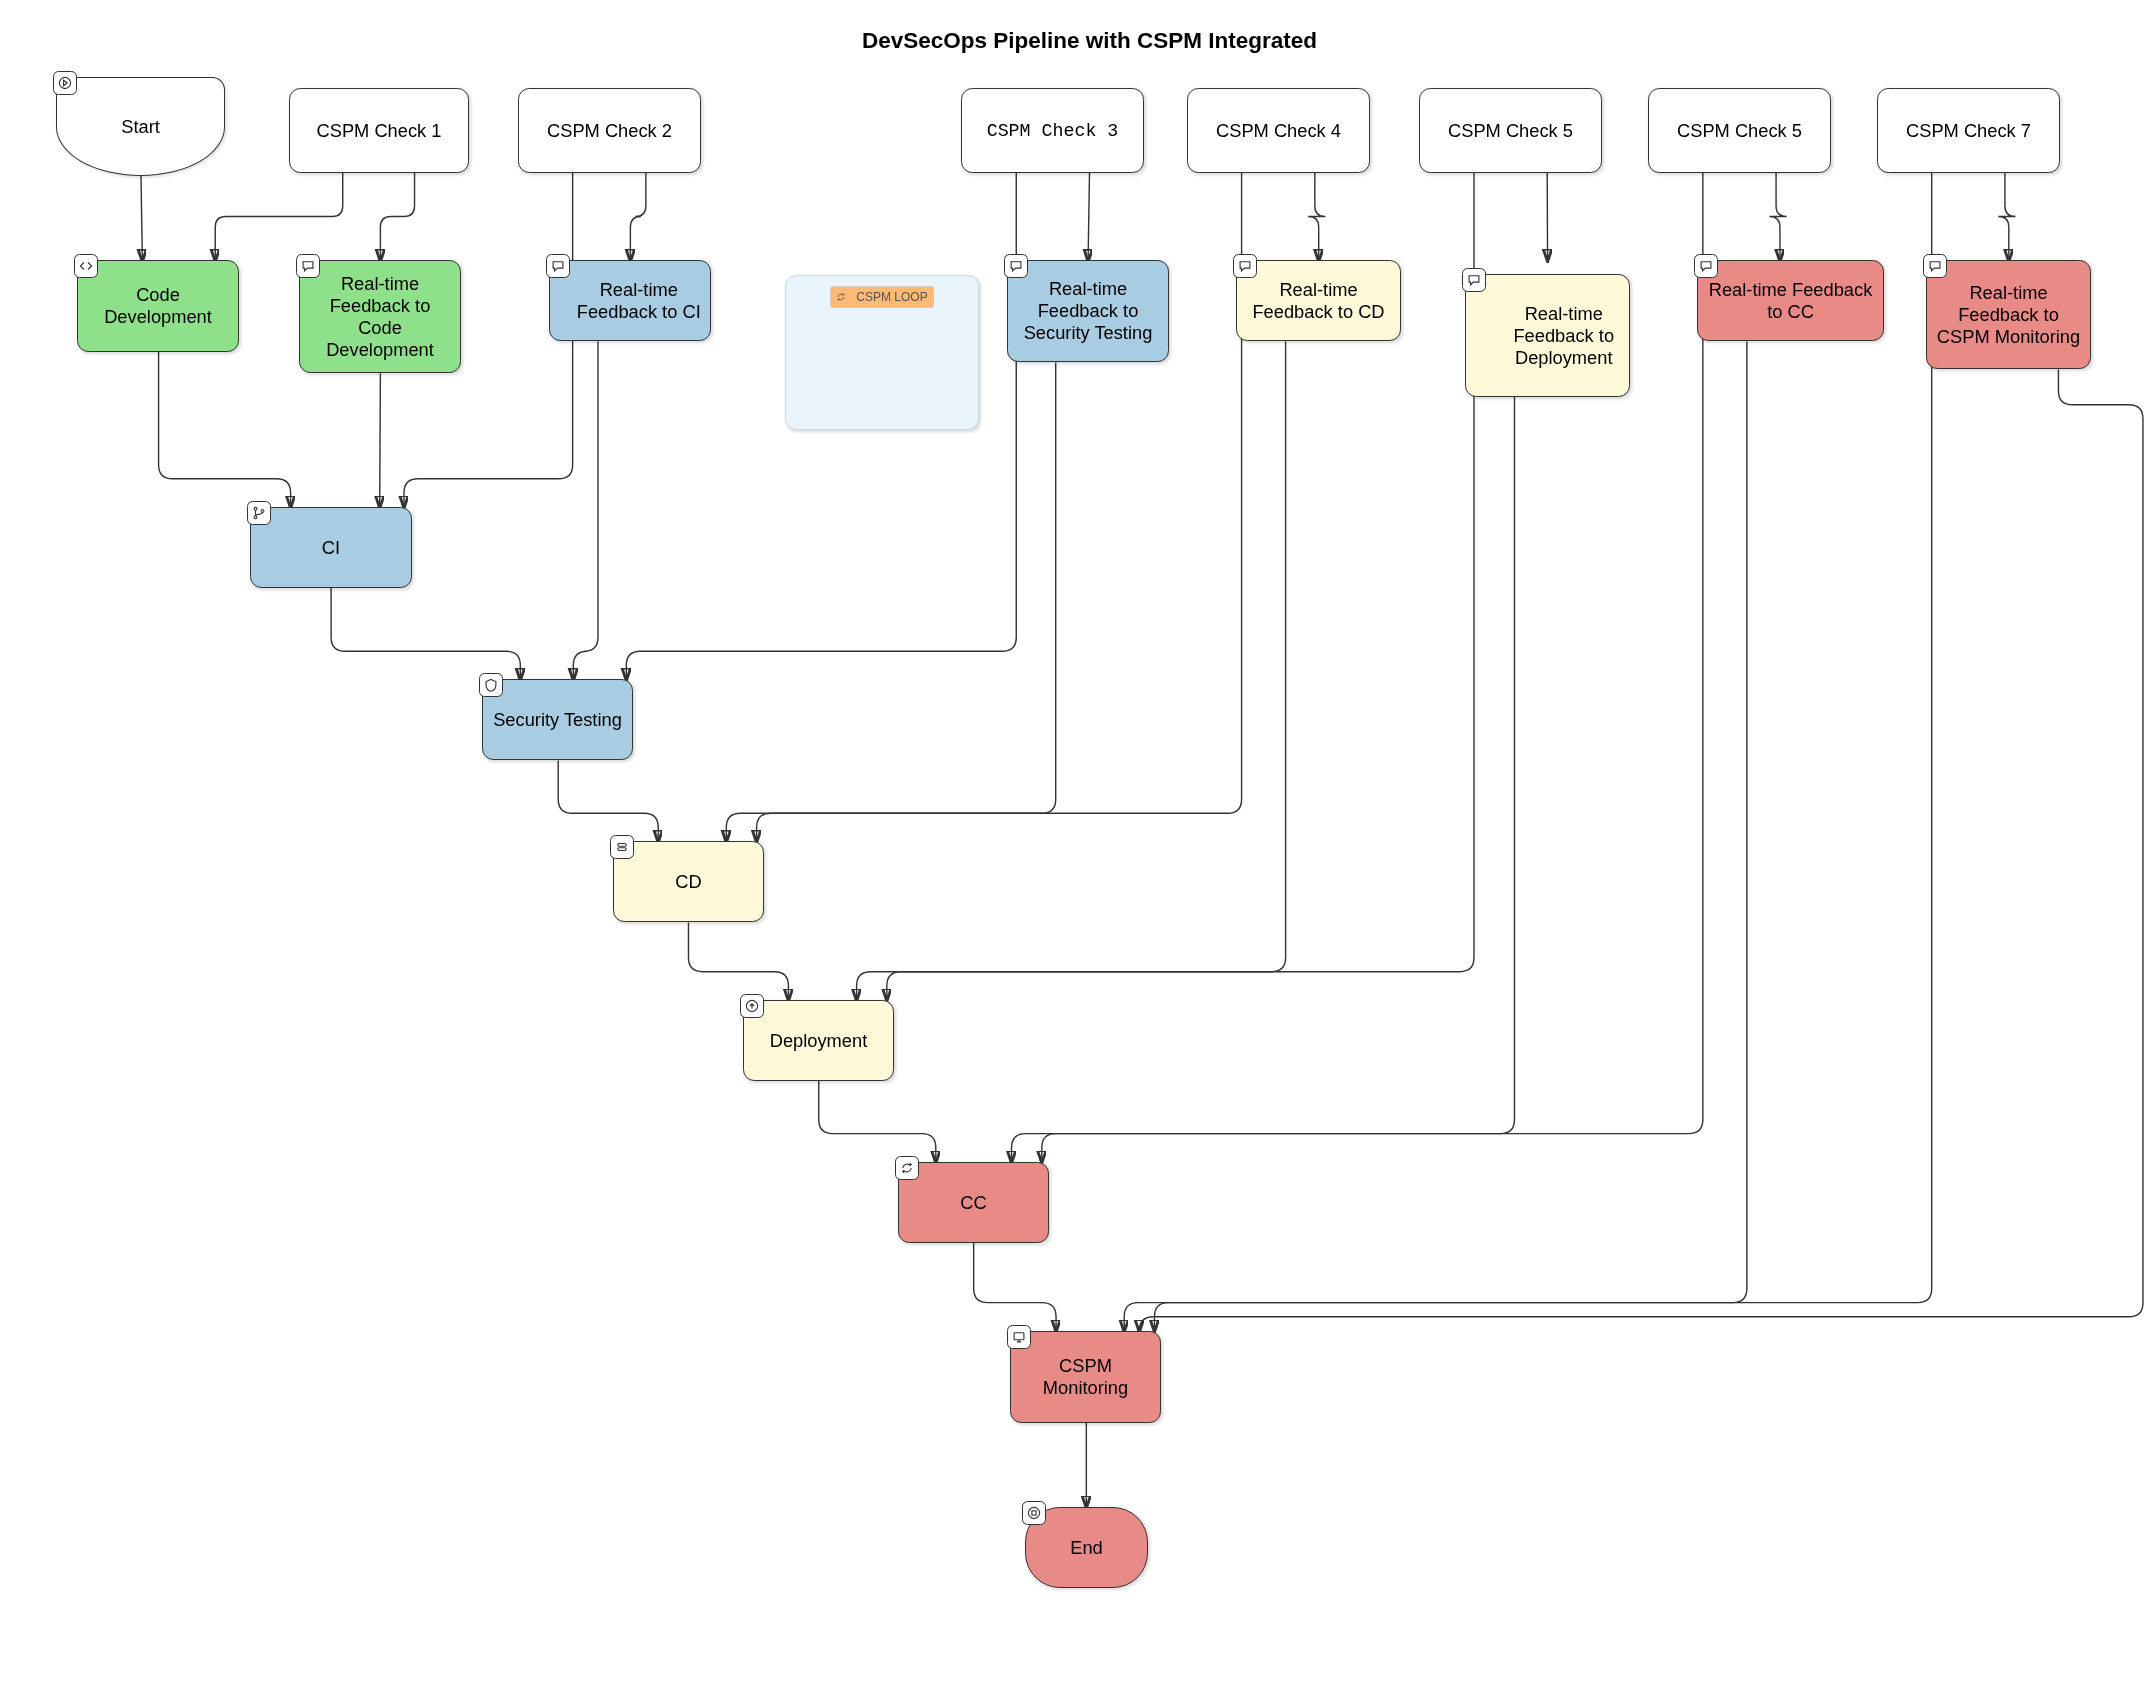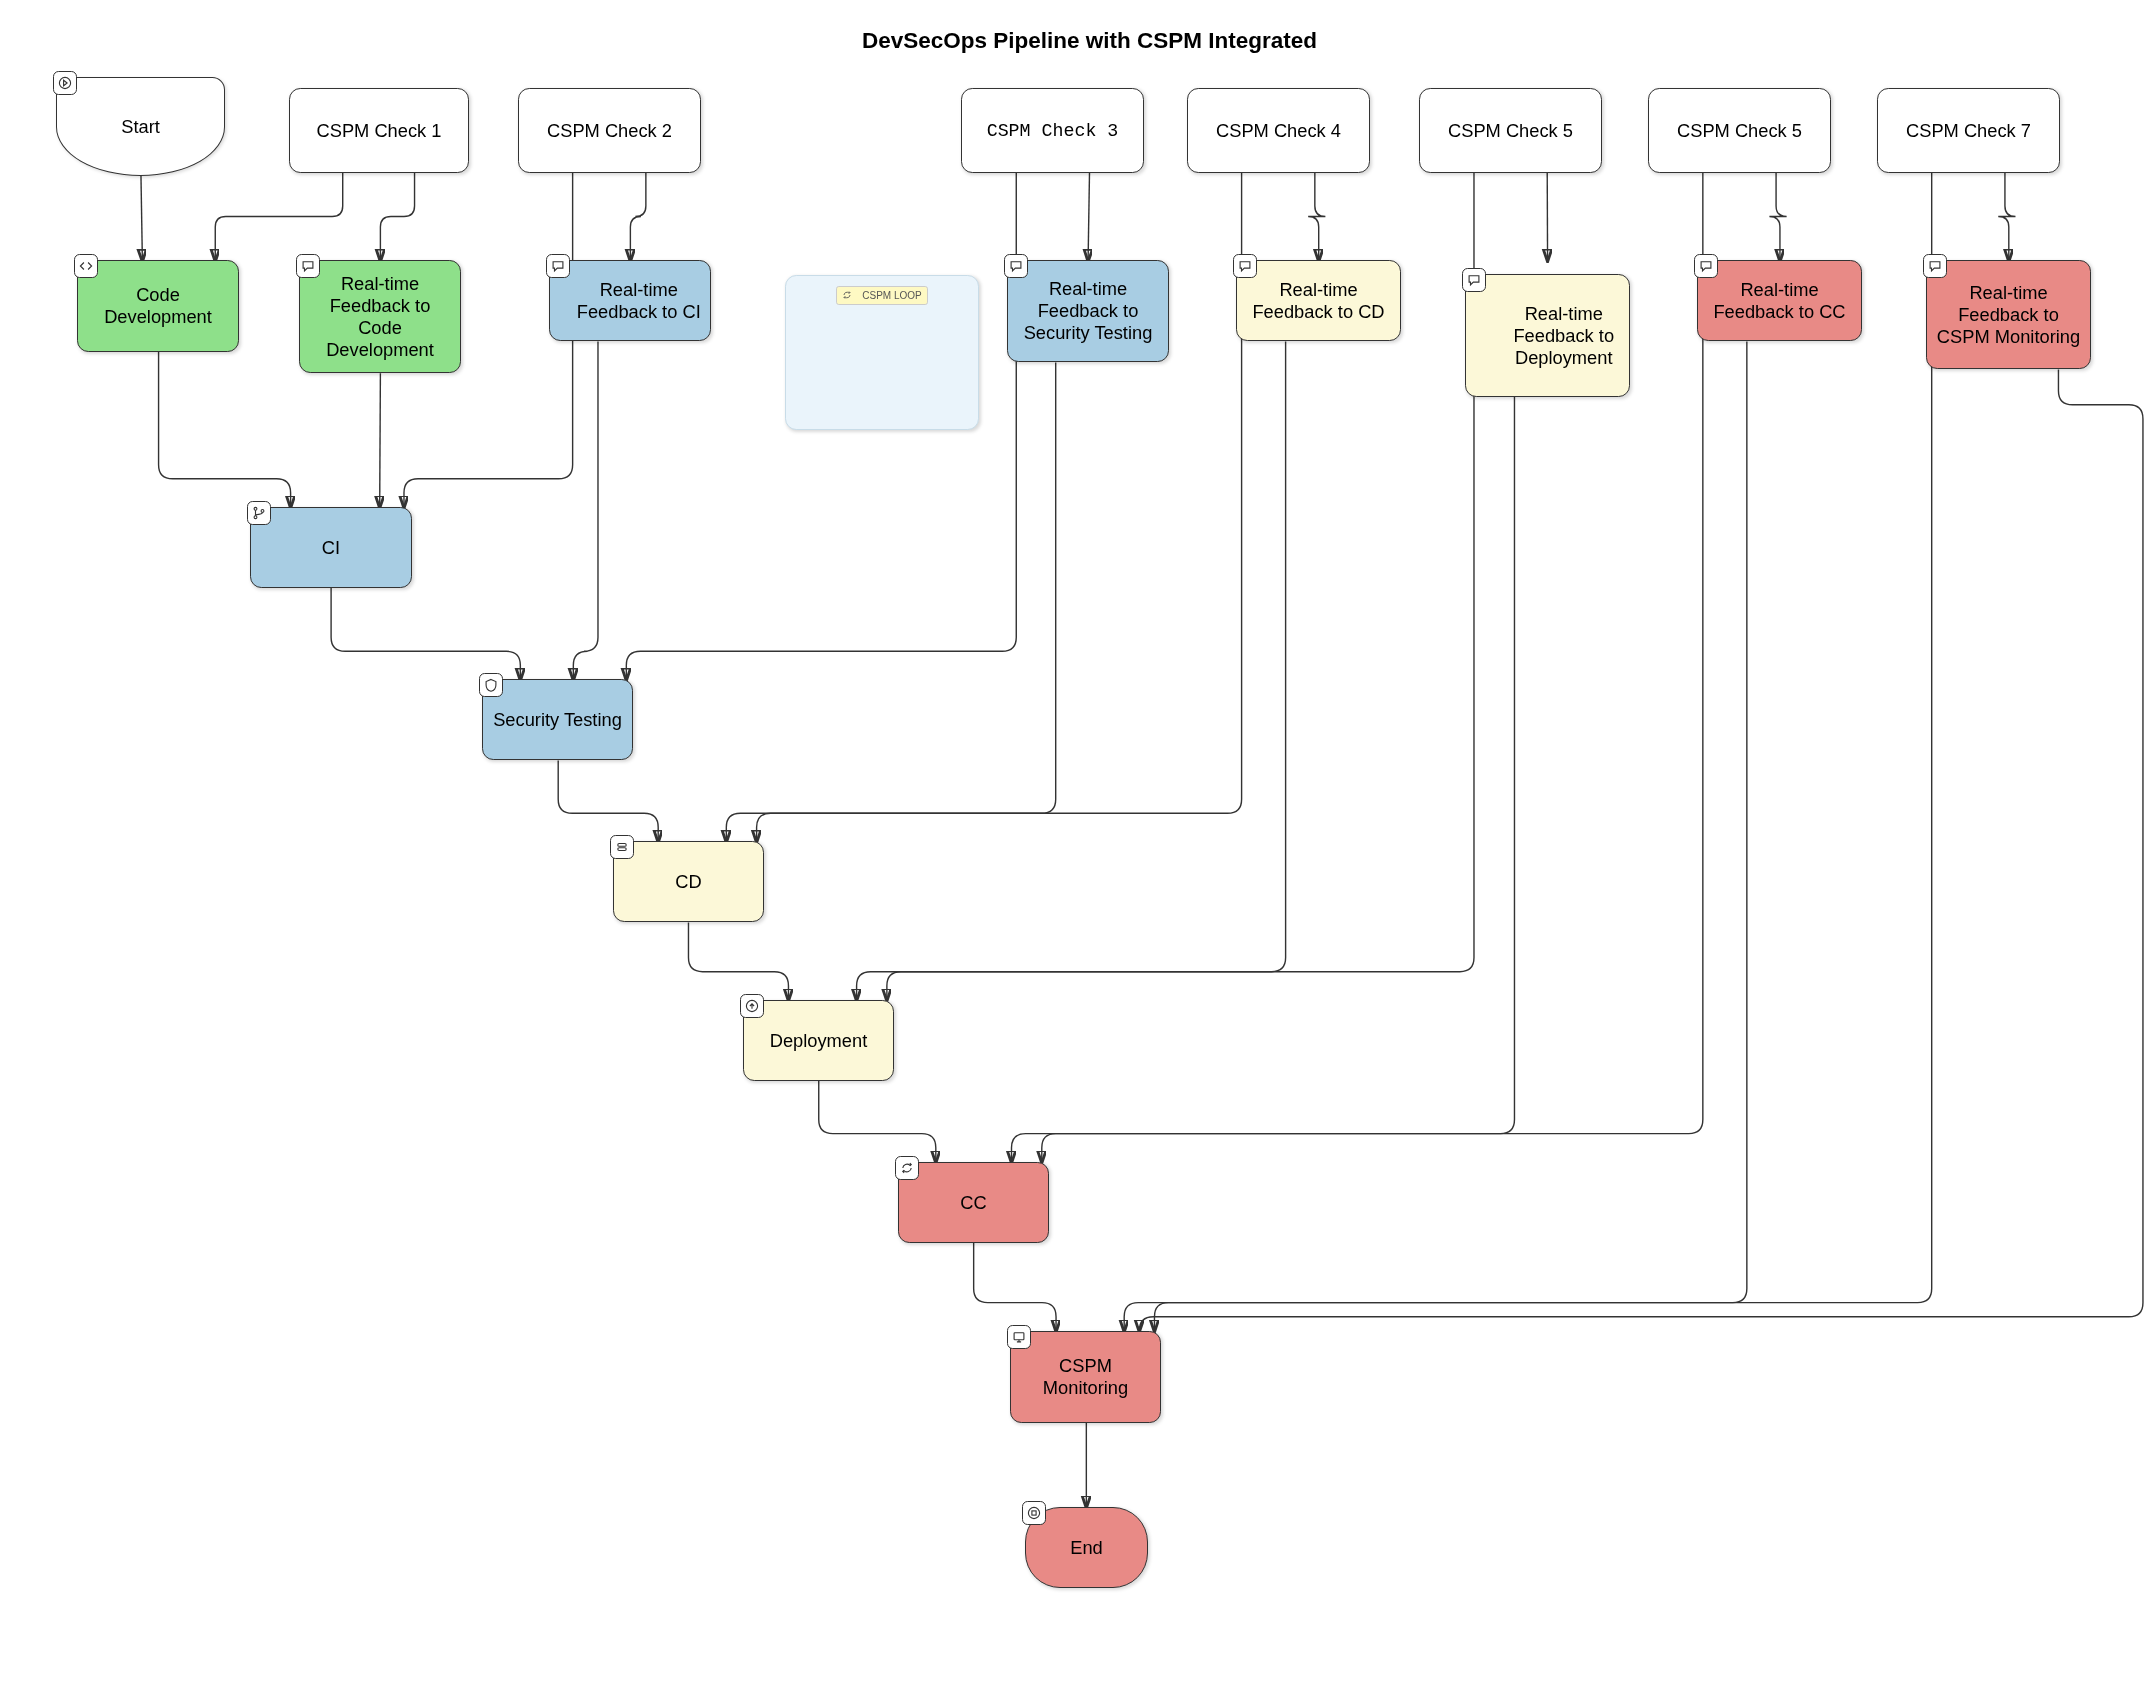--- a/index.html
+++ b/index.html
@@ -10,21 +10,21 @@
 .white{background:#fff}
 .green{background:#8ee08a}
 .blue{background:#a8cde3}
 .lightblue{background:#eaf4fb;border-color:#c8dce8}
 .yellow{background:#fcf8d8}
 .red{background:#e88a86}
 .start{border-radius:12.7px 12.7px 50% 50%/12.7px 12.7px 49px 49px}
 .end{border-radius:35px}
 .icon-box{position:absolute;top:-7px;left:-4.2px;width:24px;height:24px;border:0.7px solid #333;border-radius:5.6px;background:#fff;display:flex;align-items:center;justify-content:center}
 .icon-box svg{width:14px;height:14px;stroke:#333;stroke-width:1.6;fill:none}
-.loop-label{font-size:10px;color:#555;border:0.7px solid #ccc;border-radius:2.8px;padding:2.8px 5.6px;background:#fef9c3;display:flex;align-items:center;gap:10px}
+.loop-label{font-size:12px;color:#555;border:0.7px solid #ccc;border-radius:2.8px;padding:2.8px 5.6px;background:#fdba74;display:flex;align-items:center;gap:10px}
 .loop-label svg{width:10px;height:10px;stroke:#555;stroke-width:1.8;fill:none}
 svg.edges{position:absolute;top:0;left:0;width:2151px;height:1702px;pointer-events:none}
 svg.edges path{fill:none;stroke:#333;stroke-width:2}
 </style>
 </head>
 <body>
 
 <div class="canvas" id="canvas">
   <div class="title" style="top:14px">DevSecOps Pipeline with CSPM Integrated</div>
   <svg class="edges" id="edges" viewBox="0 0 3054 2417" width="2151" height="1702">
@@ -107,21 +107,21 @@
           <path d="M3 4h14v9H9l-4 4v-4H3z"></path>
         </svg>
       </div></div>
     <div class="node white" style="left: 1405px; top: 74px; width: 183px; height: 85px;">CSPM Check 5</div>
     <div class="node yellow" style="left: 1451px; top: 260px; width: 165px; height: 123px; padding-left: 41px;">Real-time Feedback to Deployment<div class="icon-box">
         <svg viewBox="0 0 20 20">
           <path d="M3 4h14v9H9l-4 4v-4H3z"></path>
         </svg>
       </div></div>
     <div class="node white" style="left: 1634px; top: 74px; width: 183px; height: 85px;">CSPM Check 5</div>
-    <div class="node red" style="left: 1683px; top: 246px; width: 165px; height: 81px;">Real-time Feedback to CC<div class="icon-box">
+    <div class="node red" style="left: 1683px; top: 246px; width: 187px; height: 81px;">Real-time Feedback to CC<div class="icon-box">
         <svg viewBox="0 0 20 20">
           <path d="M3 4h14v9H9l-4 4v-4H3z"></path>
         </svg>
       </div></div>
     <div class="node white" style="left: 1863px; top: 74px; width: 183px; height: 85px;">CSPM Check 7</div>
     <div class="node red" style="left: 1912px; top: 246px; width: 165px; height: 109px;">Real-time Feedback to CSPM Monitoring<div class="icon-box">
         <svg viewBox="0 0 20 20">
           <path d="M3 4h14v9H9l-4 4v-4H3z"></path>
         </svg>
       </div></div>

